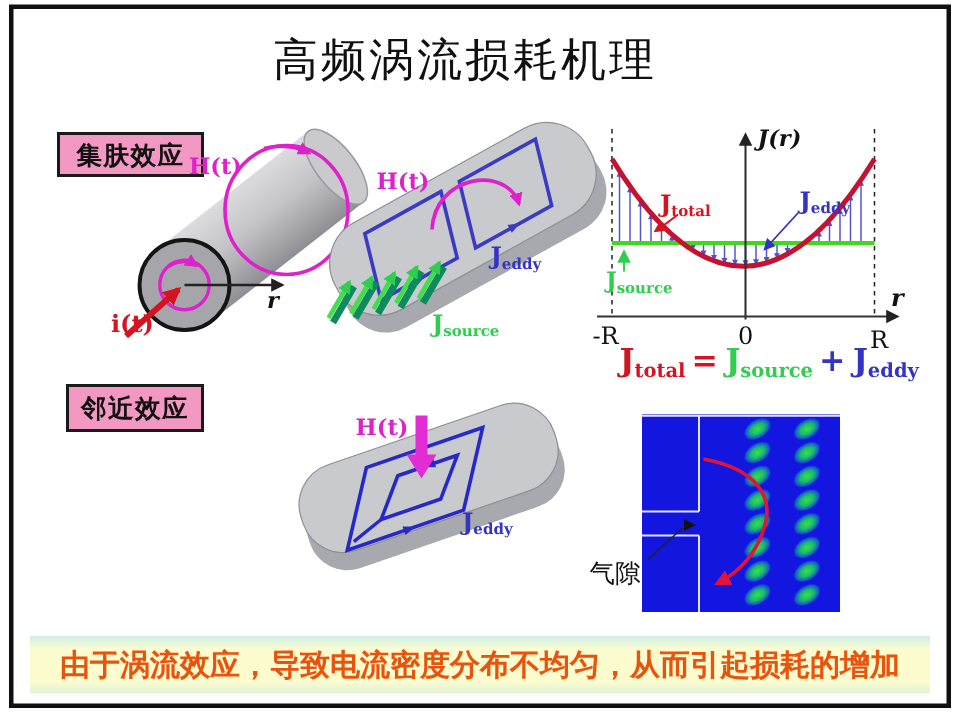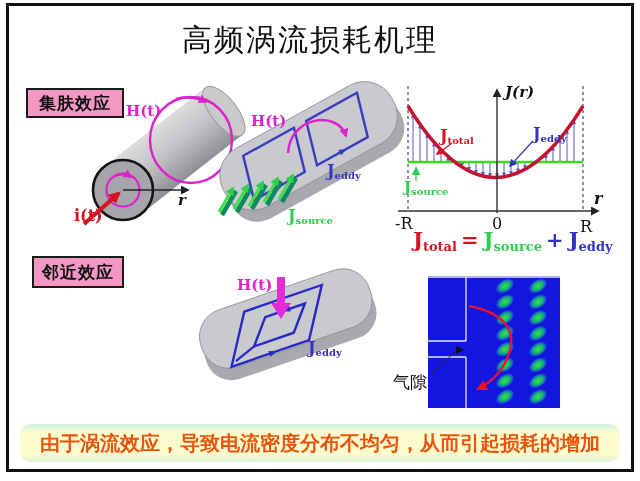--- a/index.html
+++ b/index.html
@@ -4,27 +4,27 @@
 <style>
   html,body{margin:0;padding:0;background:#fff;}
   .slide{position:relative;width:640px;height:481px;background:#ffffff;overflow:hidden;
          font-family:"Liberation Sans",sans-serif;}
   .frame{position:absolute;left:6px;top:3px;width:622px;height:463px;border:3px solid #101010;}
   .title{position:absolute;left:0;top:20px;width:620px;text-align:center;
          font-family:"DejaVu Serif","Liberation Serif",serif;font-size:30px;font-weight:400;
          color:#101010;letter-spacing:2px;}
   .tag{position:absolute;background:var(--pink,#F398C3);border:2px solid #1a1a1a;
        display:flex;align-items:center;justify-content:center;
-       font-weight:bold;font-size:17px;color:#111;letter-spacing:1px;}
+       font-weight:bold;font-size:17px;color:#111;letter-spacing:1px;margin-left:12px;}
   .tag.skin{left:26px;top:88px;width:94px;height:26px;}
   .tag.prox{left:32px;top:256px;width:88px;height:28px;}
   .banner{position:absolute;left:20px;top:424px;width:600px;height:38px;
           background:linear-gradient(180deg,#CDEFE6 0%,#FDFCCF 24%,#FDFCCF 78%,#DFF3D6 100%);
           display:flex;align-items:center;justify-content:center;
-          font-weight:bold;font-size:20px;color:var(--orange,#E8540E);white-space:nowrap;border-radius:11px;}
+          font-weight:bold;font-size:20px;color:var(--orange,#E8540E);white-space:nowrap;}
   svg{position:absolute;left:0;top:0;}
   .st{font-family:"DejaVu Serif","Liberation Serif",serif;}
   .b{font-weight:bold;}
   .i{font-style:italic;}
   .c-red{fill:var(--red,#D41420);}
   .c-blue{fill:var(--blue,#3434C4);}
   .c-green{fill:var(--green,#2FCE4E);}
   .c-magenta{fill:var(--magenta,#DD22CC);}
   .c-black{fill:#111;}
 </style>

